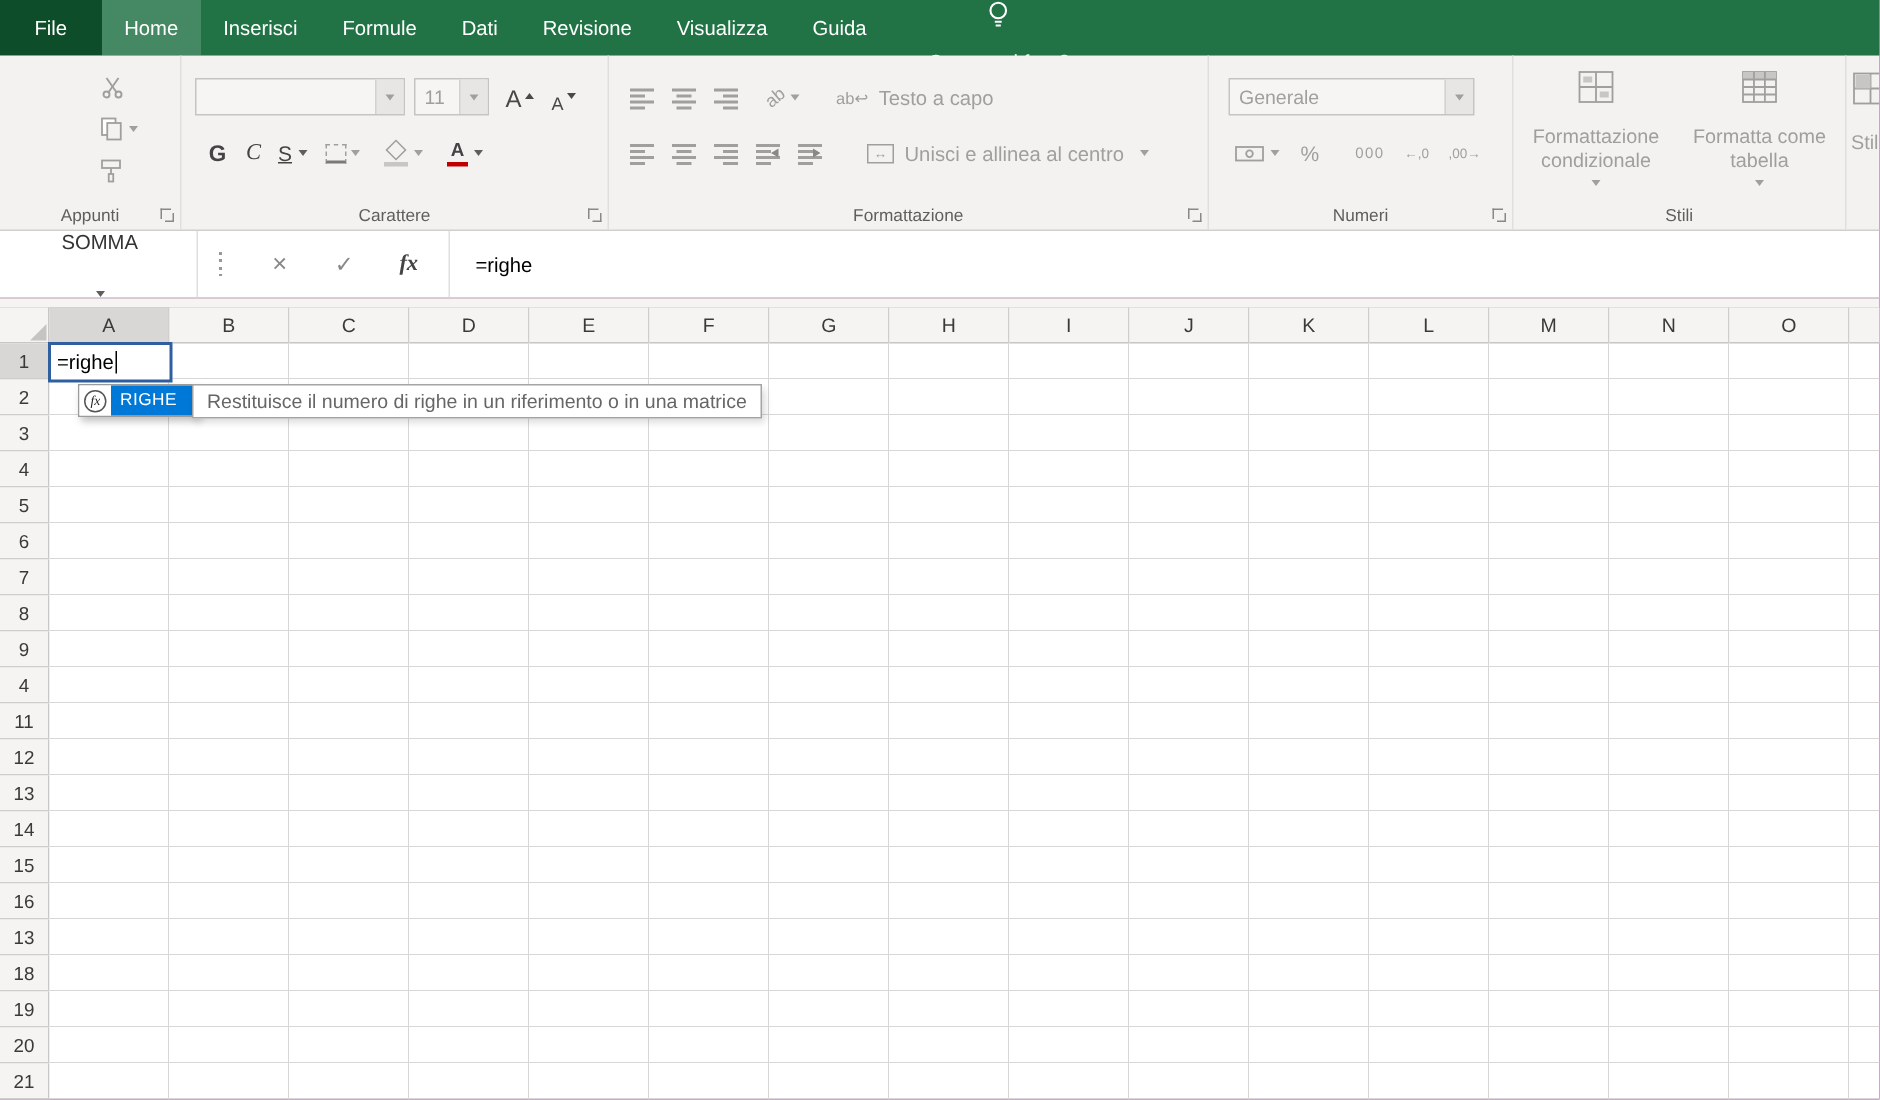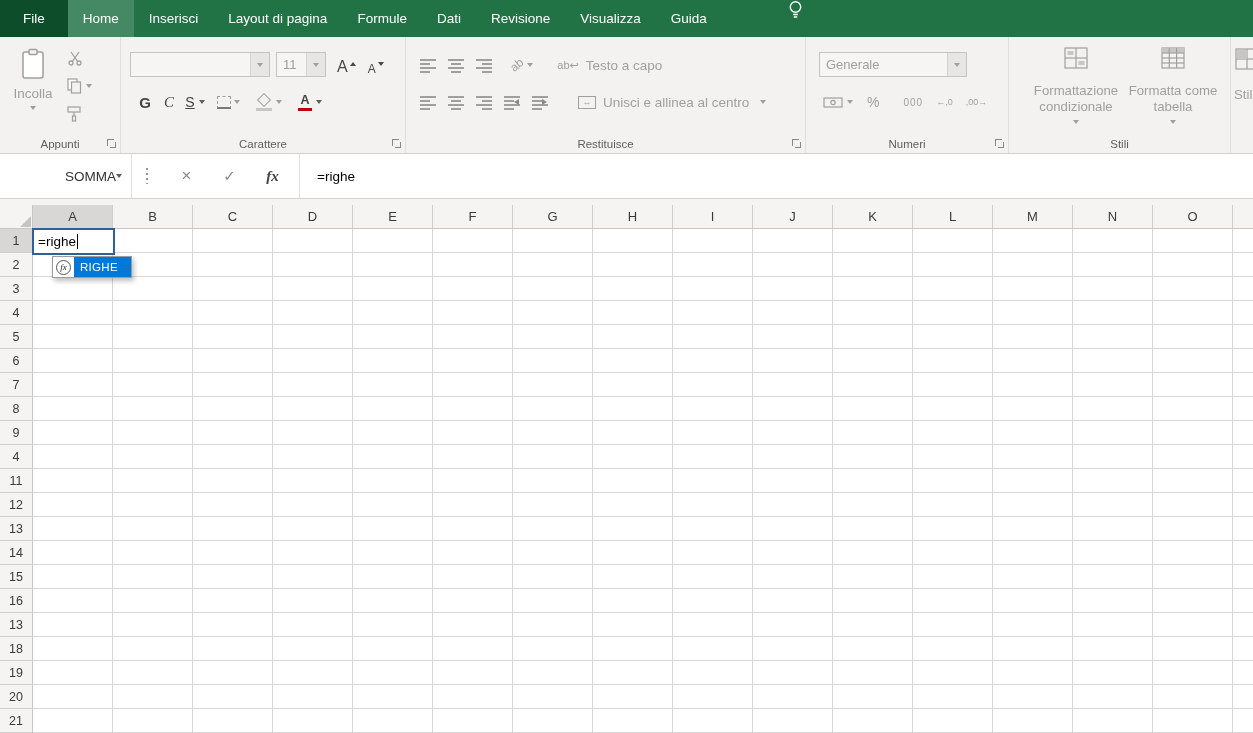--- a/index.html
+++ b/index.html
@@ -75,41 +75,41 @@
   .ind{position:relative;}
   .ind-l::after,.ind-r::after{content:'';position:absolute;top:4px;width:0;height:0;border-top:3.5px solid transparent;border-bottom:3.5px solid transparent;}
   .ind-l::after{left:10px;border-right:5px solid #8a8886;}
   .ind-r::after{left:10px;border-left:5px solid #8a8886;}
   .mergebtn{margin-left:18px;display:flex;align-items:center;gap:7px;color:#a19f9d;font-size:13.5px;white-space:nowrap;}
   .merge-ico{width:18px;height:13px;border:1px solid #a19f9d;display:flex;align-items:center;justify-content:center;font-size:9px;color:#a19f9d;box-sizing:border-box;}
   .mergebtn .dd{margin-left:4px;}
 
   
   .g-numeri{width:203px;}
-  .numbox{left:13px;top:15px;width:148px;}
+  .numbox{left:13px;top:15px;width:164px;}
   .num-row{position:absolute;left:17px;top:53px;display:flex;align-items:center;height:24px;}
   .pct{font-size:14px;color:#a19f9d;margin-left:14px;}
   .thou{font-size:10px;letter-spacing:1px;color:#a19f9d;margin-left:24px;}
   .decb{font-size:9px;color:#a19f9d;margin-left:13px;white-space:nowrap;}
   .curwrap{display:flex;align-items:center;gap:4px;}
 
   
   .g-stili{width:222px;}
   .stylebtn{position:absolute;top:7px;width:104px;height:102px;display:flex;flex-direction:column;align-items:center;color:#a19f9d;font-size:13.2px;text-align:center;line-height:16.5px;}
   .stylebtn .sicon{margin:3px 0 9px;}
   .stylebtn .dd{margin-top:4px;}
-  .sb1{left:15px;align-items:center;}
+  .sb1{left:3px;align-items:center;}
   .sb2{left:112px;}
   .g-clip{width:22px;overflow:hidden;border-right:none;}
   .cs-icon{position:absolute;left:4px;top:11px;}
   .cs-label{position:absolute;left:3px;top:50px;width:62px;font-size:13.2px;color:#a19f9d;line-height:16.5px;}
 
   
   .fbar{position:relative;height:44px;background:#fff;border-bottom:1px solid #d4d2d0;display:flex;align-items:stretch;}
-  .namebox{width:132px;border-right:1px solid #e1dfdd;display:flex;align-items:center;justify-content:flex-end;padding:0 9px 0 11px;font-size:13.5px;color:#333;box-sizing:border-box;}
+  .namebox{width:132px;border-right:1px solid #e1dfdd;display:flex;align-items:center;justify-content:space-between;padding:0 9px 0 11px;font-size:13.5px;color:#333;box-sizing:border-box;flex-direction:column;}
   .fb-dots{width:2px;height:16px;align-self:center;margin:0 17px 0 14px;background:repeating-linear-gradient(to bottom,#9a9896 0 2px,transparent 2px 5px);}
   .fb-btn{width:43px;display:flex;align-items:center;justify-content:center;color:#8a8886;font-size:17px;cursor:pointer;}
   .fb-btn.check{font-size:15px;}
   .fb-btn.fx{font-family:"Liberation Serif","DejaVu Serif",serif;font-style:italic;font-weight:bold;color:#444;font-size:15px;}
   .fb-sep{width:1px;background:#e1dfdd;margin-left:5px;}
   .fb-input{flex:1;display:flex;align-items:center;padding-left:17px;font-size:13.5px;color:#000;}
   .gap{height:6px;background:#f5f4f2;}
 
   
   .grid{position:relative;width:1253px;height:528px;background:#fff;}
@@ -135,48 +135,39 @@
 </style>
 </head>
 <body>
 
 <div class="app">
 
   <div class="tabbar">
     <div class="tab file">File</div>
     <div class="tab active">Home</div>
     <div class="tab">Inserisci</div>
-    <div class="tab">Layout di pagina</div>
     <div class="tab">Formule</div>
     <div class="tab">Dati</div>
     <div class="tab">Revisione</div>
     <div class="tab">Visualizza</div>
     <div class="tab">Guida</div>
     <div class="tellme">
       <span>
         <svg width="15" height="21" viewBox="0 0 15 21" fill="none" stroke="#fff" stroke-width="1.4">
             <circle cx="7.5" cy="7" r="5.2"></circle>
             <path d="M5.2 14.5 h4.6 M5.8 17 h3.4"></path>
           </svg>
       </span>
       <span>Cosa vuoi fare?</span>
     </div>
   </div>
 
   <div class="ribbon">
 
     <div class="rgroup g-appunti">
-      <div class="paste-btn">
-        <svg width="26" height="32" viewBox="0 0 26 32" fill="none" stroke="#a19f9d" stroke-width="1.5">
-            <rect x="3" y="4" width="20" height="26" rx="2" fill="#fff"></rect>
-            <rect x="9" y="1.5" width="8" height="5" rx="1" fill="#f3f2f1"></rect>
-          </svg>
-        <span class="paste-label">Incolla</span>
-        <span class="dd"></span>
-      </div>
       <div class="mini">
         <div class="mbtn">
           <svg width="16" height="16" viewBox="0 0 16 16" fill="none" stroke="#a19f9d" stroke-width="1.3">
               <path d="M4 2 L11 12"></path>
               <path d="M12 2 L5 12"></path>
               <circle cx="4" cy="13" r="2"></circle>
               <circle cx="12" cy="13" r="2"></circle>
             </svg>
         </div>
         <div class="mbtn">
@@ -258,21 +249,21 @@
         <span class="li c"></span>
         <span class="li r"></span>
         <span class="li l ind ind-l"></span>
         <span class="li l ind ind-r"></span>
         <span class="mergebtn">
           <span class="merge-ico">↔</span>
           <span>Unisci e allinea al centro</span>
           <span class="dd"></span>
         </span>
       </div>
-      <div class="glabel">Restituisce</div>
+      <div class="glabel">Formattazione</div>
       <span class="launcher"></span>
     </div>
 
     <div class="rgroup g-numeri">
       <div class="combo numbox">
         <span class="val">Generale</span>
         <span class="arr">
             <span class="dd"></span>
           </span>
       </div>
@@ -403,15 +394,16 @@
       <span class="caret"></span>
     </div>
 
     <div class="ac">
       <span class="fxbox">
         <span class="fxcircle">fx</span>
       </span>
       <span class="acitem">RIGHE</span>
     </div>
 
+    <div class="actip">Restituisce il numero di righe in un riferimento o in una matrice</div>
   </div>
 
 </div>
 
 </body></html>

